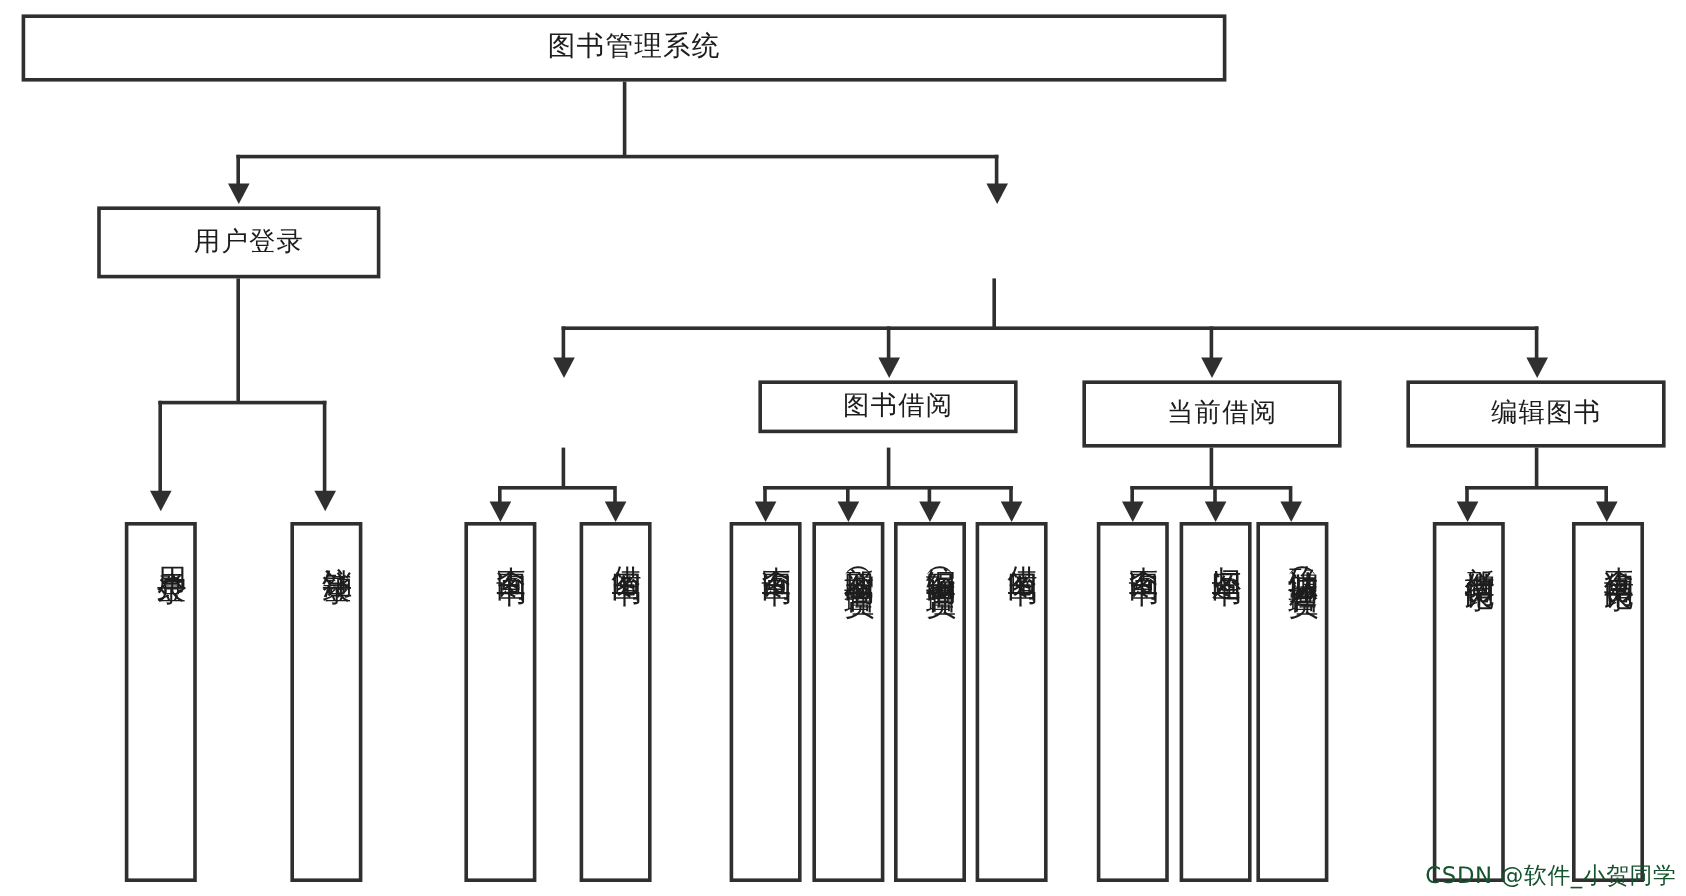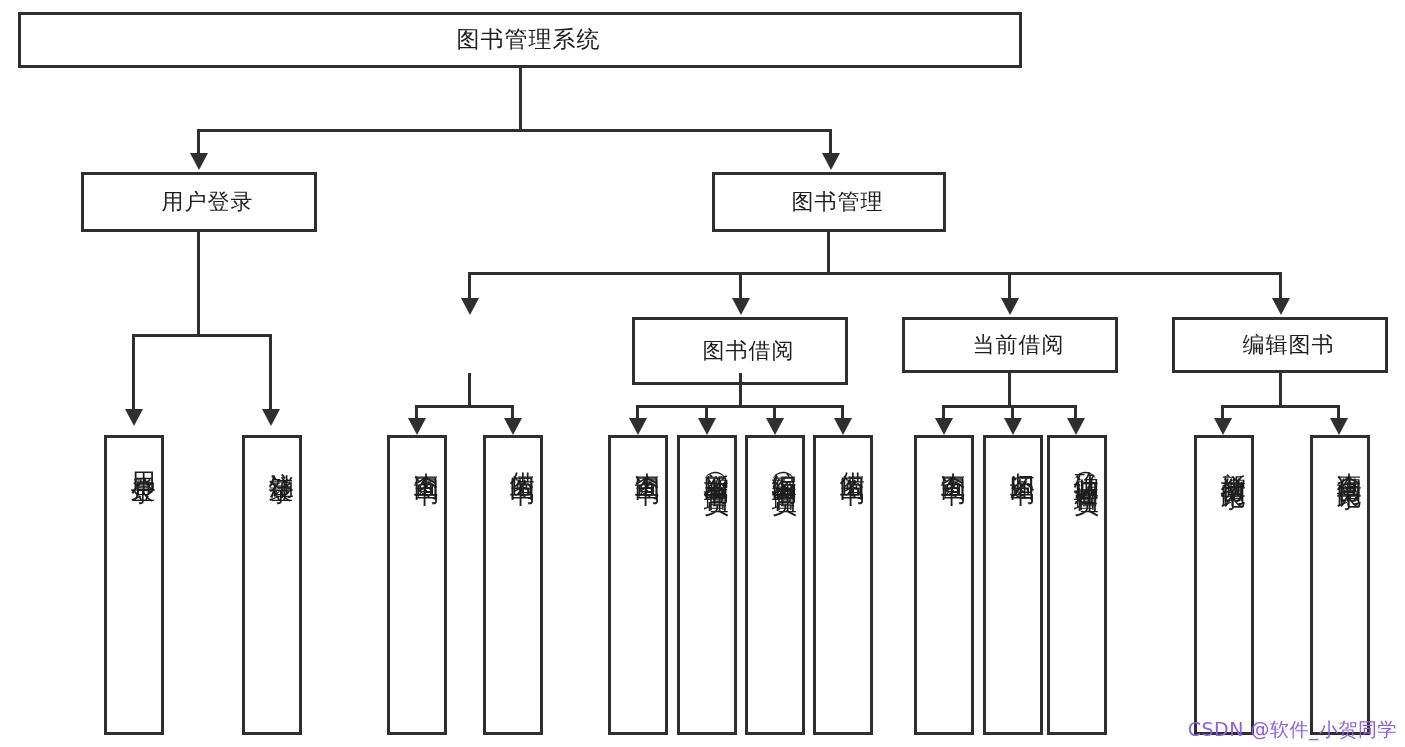--- a/index.html
+++ b/index.html
@@ -62,21 +62,21 @@
     height: 0;
     border-left: 9px solid transparent;
     border-right: 9px solid transparent;
     border-top: 17px solid #2f2f2f;
   }
   #watermark {
     position: absolute;
     right: 8px;
     bottom: 4px;
     font-size: 19px;
-    color: #8b5cf6;
+    color: #14532d;
     white-space: nowrap;
     letter-spacing: 0.5px;
   }
 </style>
 </head>
 <body>
 
 <div id="canvas">
 
   <div class="node horiz root" style="left:18px; top:12px; width:1004px; height:56px;">
@@ -90,43 +90,40 @@
   <div class="edge v" style="left:197px; top:129px; width:3px; height:29px;"></div>
   <div class="arrow" style="left:190px; top:153px;"></div>
 
   <div class="edge v" style="left:829px; top:129px; width:3px; height:29px;"></div>
   <div class="arrow" style="left:822px; top:153px;"></div>
 
   <div class="node horiz" style="left:81px; top:172px; width:236px; height:60px;">
     <span>用户登录</span>
   </div>
 
-  <div class="node horiz" style="left:712px; top:172px; width:234px; height:60px;">
-    <span>图书管理</span>
-  </div>
 
   <div class="edge v" style="left:197px; top:232px; width:3px; height:104px;"></div>
   <div class="edge h" style="left:132px; top:334px; width:140px; height:3px;"></div>
   <div class="edge v" style="left:132px; top:334px; width:3px; height:78px;"></div>
   <div class="arrow" style="left:125px; top:409px;"></div>
   <div class="edge v" style="left:269px; top:334px; width:3px; height:78px;"></div>
   <div class="arrow" style="left:262px; top:409px;"></div>
 
   <div class="edge v" style="left:827px; top:232px; width:3px; height:42px;"></div>
   <div class="edge h" style="left:468px; top:272px; width:814px; height:3px;"></div>
   <div class="edge v" style="left:468px; top:272px; width:3px; height:30px;"></div>
   <div class="arrow" style="left:461px; top:298px;"></div>
   <div class="edge v" style="left:739px; top:272px; width:3px; height:30px;"></div>
   <div class="arrow" style="left:732px; top:298px;"></div>
   <div class="edge v" style="left:1008px; top:272px; width:3px; height:30px;"></div>
   <div class="arrow" style="left:1001px; top:298px;"></div>
   <div class="edge v" style="left:1279px; top:272px; width:3px; height:30px;"></div>
   <div class="arrow" style="left:1272px; top:298px;"></div>
 
-  <div class="node horiz" style="left:632px; top:317px; width:216px; height:68px;">
+  <div class="node horiz" style="left:632px; top:317px; width:216px; height:44px;">
     <span>图书借阅</span>
   </div>
   <div class="node horiz" style="left:902px; top:317px; width:216px; height:56px;">
     <span>当前借阅</span>
   </div>
   <div class="node horiz" style="left:1172px; top:317px; width:216px; height:56px;">
     <span>编辑图书</span>
   </div>
 
   <div class="edge v" style="left:468px; top:373px; width:3px; height:34px;"></div>

